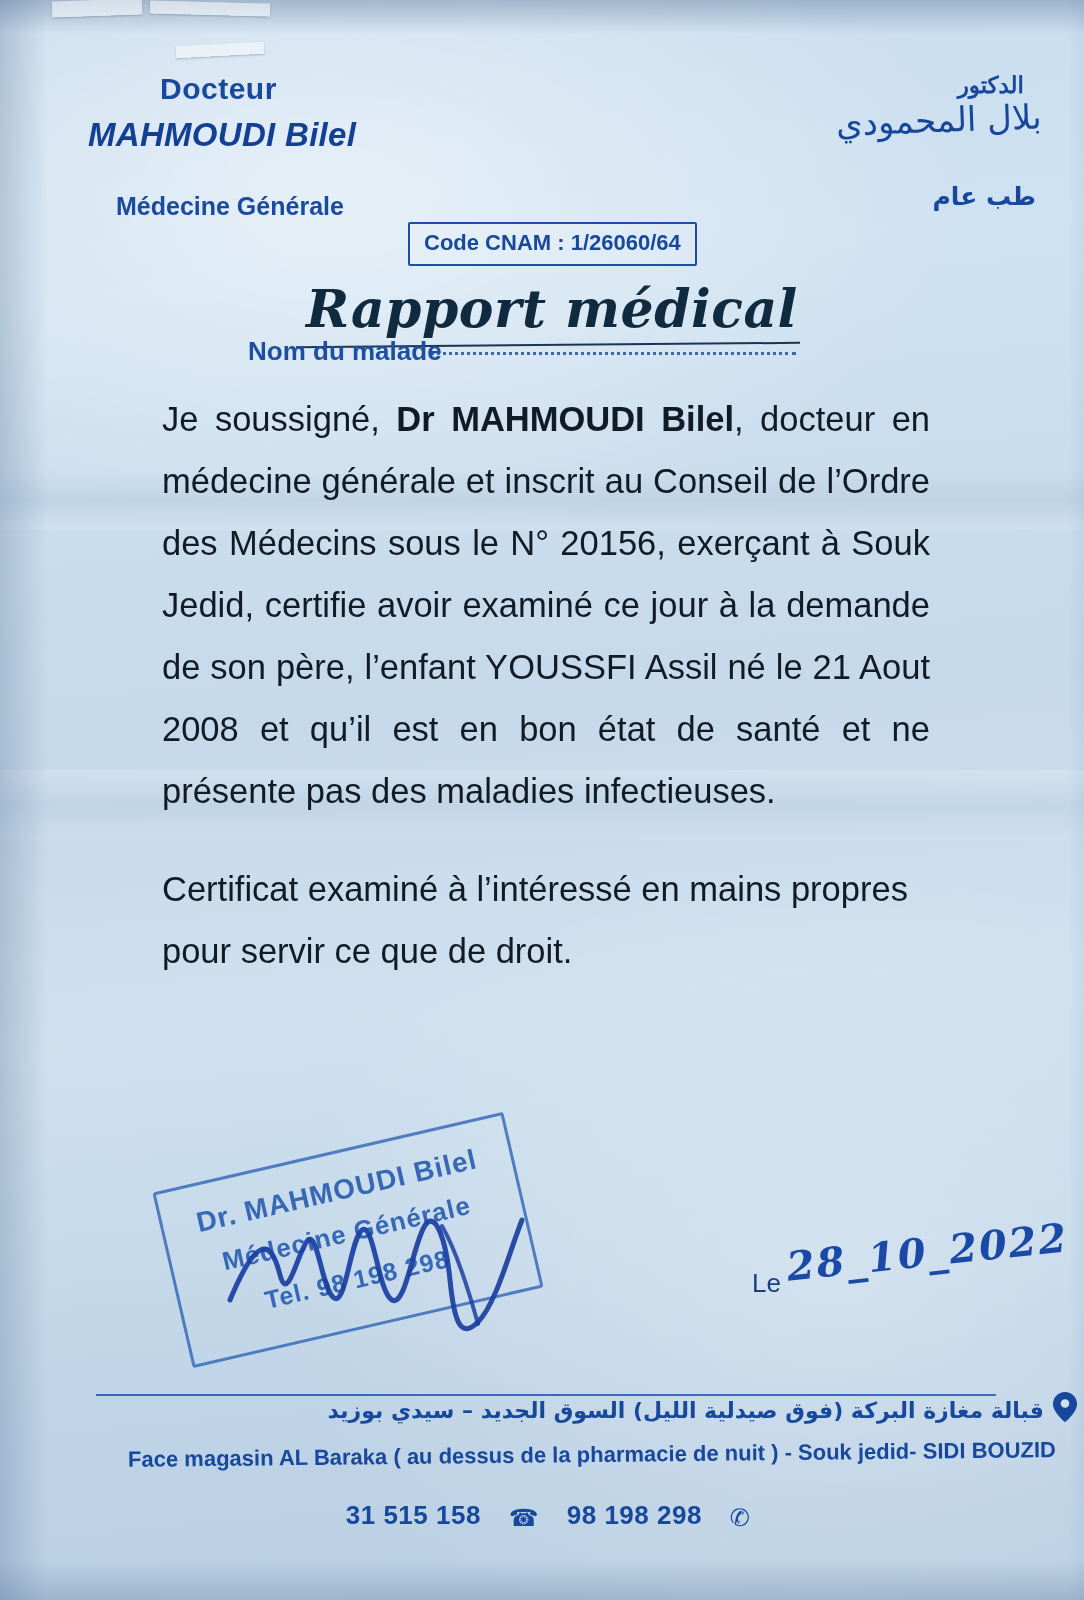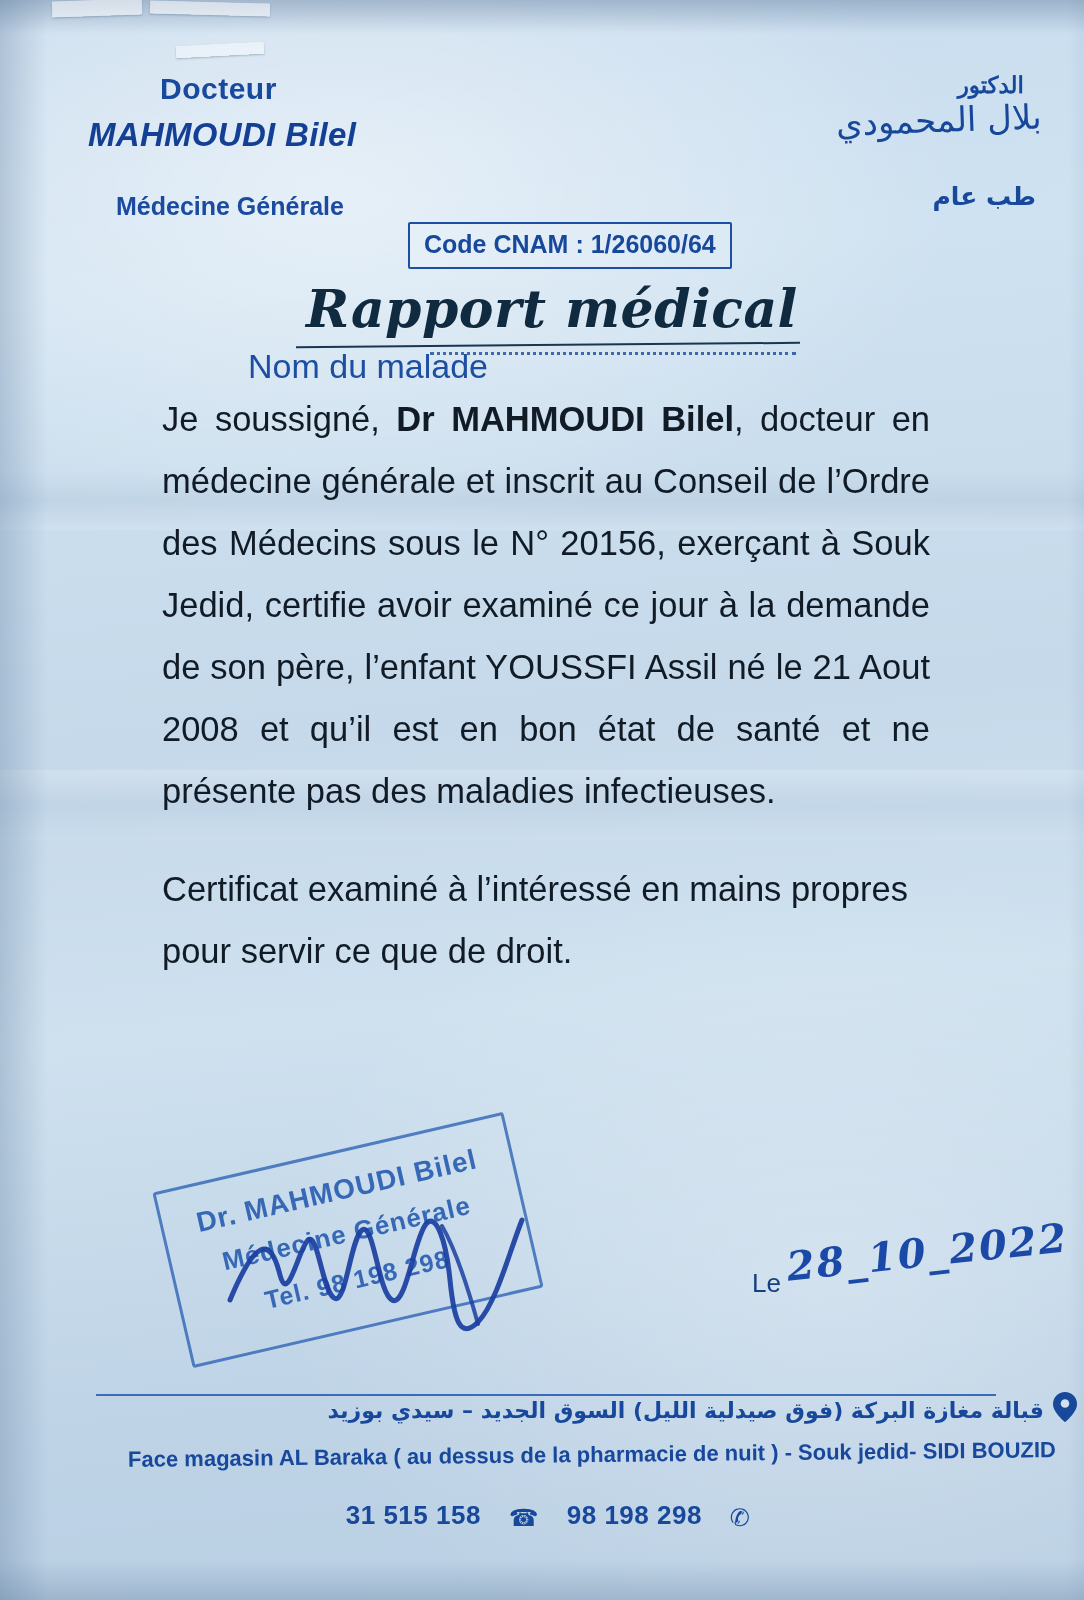--- a/index.html
+++ b/index.html
@@ -116,21 +116,21 @@
     font-family: "DejaVu Sans", sans-serif;
   }
 
   
   .cnam {
     position: absolute;
     left: 408px; top: 222px;
     padding: 6px 14px 8px 14px;
     border: 2px solid #1b4ea4;
     border-radius: 2px;
-    font-size: 25px;
+    font-size: 22px;
     font-weight: 600;
     color: #17489c;
     background: rgba(255,255,255,0.12);
     white-space: nowrap;
   }
 
   
   .title {
     position: absolute;
     left: 306px; top: 278px;
@@ -145,24 +145,24 @@
   .title-underline {
     position: absolute;
     left: 296px; top: 344px;
     width: 504px; height: 2px;
     background: #1a3550;
     transform: rotate(-0.5deg);
   }
 
   .nom-label {
     position: absolute;
-    left: 248px; top: 347px;
-    font-size: 34px;
+    left: 248px; top: 336px;
+    font-size: 26px;
     color: #1c4ea2;
-    font-weight: 400;
+    font-weight: 700;
   }
   .nom-dots {
     position: absolute;
     left: 430px; top: 352px;
     width: 366px;
     border-bottom: 3px dotted #23539f;
     opacity: 0.85;
   }
 
   

